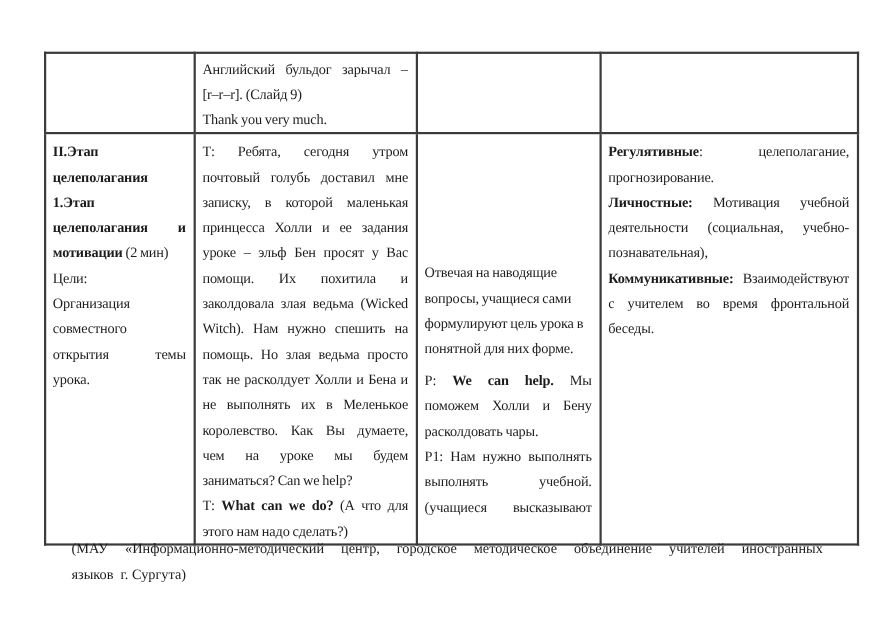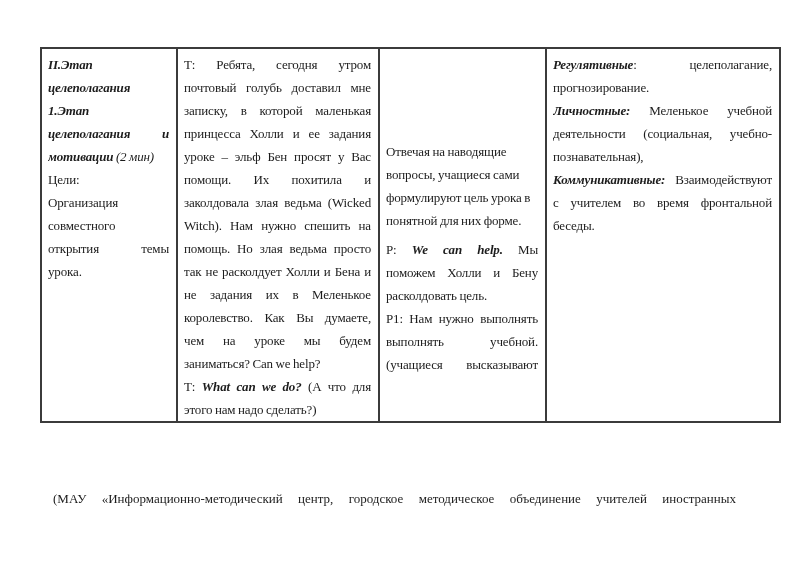--- a/index.html
+++ b/index.html
@@ -29,47 +29,57 @@
 
   .line {
     line-height: 23px;
     height: 23px;
     overflow: hidden;
     letter-spacing: -0.15px;
     word-spacing: -0.5px;
     white-space: normal;
   }
   .jst { text-align: justify; text-align-last: justify; }
-  .b { font-weight: bold; font-style: italic; }
-  .i { font-style: italic; }
+  .b { font-weight: bold; }
+  .i { }
   .u { }
 
-  .col3-offset { margin-top: 87px; }
+  .col3-offset { margin-top: 110px; }
   .gap-top { margin-top: 6px; }
 
   .footer {
     position: absolute;
-    left: 53px; top: 487px;
+    left: 65px; top: 487px;
     width: 683px;
   }
   .footer .line { letter-spacing: 0; word-spacing: 0; }
   .f1 { text-align: justify; text-align-last: justify; }
 </style>
 </head>
 <body>
 
 <div class="table-wrap">
   <table class="doc">
     <colgroup>
       <col style="width:136px">
       <col style="width:202px">
       <col style="width:167px">
       <col style="width:234px">
     </colgroup>
     <tbody>
+      <tr class="row1">
+        <td></td>
+        <td>
+          <div class="line jst">Английский бульдог зарычал –</div>
+          <div class="line">[r–r–r]. (Слайд 9)</div>
+          <div class="line">Thank you very much.</div>
+        </td>
+        <td></td>
+        <td></td>
+      </tr>
       <tr class="row2">
         <td>
           <div class="line b">II.Этап</div>
           <div class="line b">целеполагания</div>
           <div class="line b">1.Этап</div>
           <div class="line b jst">целеполагания и</div>
           <div class="line"><span class="b">мотивации</span><span class="i"> (2 мин)</span></div>
           <div class="line"><span class="u">Цели:</span></div>
           <div class="line">Организация</div>
           <div class="line">совместного</div>
@@ -80,51 +90,52 @@
           <div class="line jst">Т: Ребята, сегодня утром</div>
           <div class="line jst">почтовый голубь доставил мне</div>
           <div class="line jst">записку, в которой маленькая</div>
           <div class="line jst">принцесса Холли и ее задания</div>
           <div class="line jst">уроке – эльф Бен просят у Вас</div>
           <div class="line jst">помощи. Их похитила и</div>
           <div class="line jst">заколдовала злая ведьма (Wicked</div>
           <div class="line jst">Witch). Нам нужно спешить на</div>
           <div class="line jst">помощь. Но злая ведьма просто</div>
           <div class="line jst">так не расколдует Холли и Бена и</div>
-          <div class="line jst">не задания их в Меленькое</div>
+          <div class="line jst">не выполнять их в Меленькое</div>
           <div class="line jst">королевство. Как Вы думаете,</div>
           <div class="line jst">чем на уроке мы будем</div>
           <div class="line">заниматься? Can we help?</div>
           <div class="line jst"><span>Т: </span><span class="b">What can we do?</span><span> (А что для</span></div>
           <div class="line">этого нам надо сделать?)</div>
         </td>
         <td>
           <div class="col3-offset">
             <div class="line">Отвечая на наводящие</div>
             <div class="line">вопросы, учащиеся сами</div>
             <div class="line">формулируют цель урока в</div>
             <div class="line">понятной для них форме.</div>
             <div class="line jst gap-top"><span>P: </span><span class="b">We can help.</span><span> Мы</span></div>
             <div class="line jst">поможем Холли и Бену</div>
-            <div class="line">расколдовать цель.</div>
+            <div class="line">расколдовать чары.</div>
             <div class="line jst">P1: Нам нужно выполнять</div>
             <div class="line jst">выполнять учебной.</div>
             <div class="line jst">(учащиеся высказывают</div>
           </div>
         </td>
         <td>
           <div class="line jst"><span class="b">Регулятивные</span><span>: целеполагание,</span></div>
           <div class="line">прогнозирование.</div>
-          <div class="line jst"><span class="b">Личностные:</span><span> Меленькое учебной</span></div>
+          <div class="line jst"><span class="b">Личностные:</span><span> Мотивация учебной</span></div>
           <div class="line jst">деятельности (социальная, учебно-</div>
           <div class="line">познавательная),</div>
           <div class="line jst"><span class="b">Коммуникативные:</span><span> Взаимодействуют</span></div>
           <div class="line jst">с учителем во время фронтальной</div>
           <div class="line">беседы.</div>
         </td>
       </tr>
     </tbody>
   </table>
 </div>
 
 <div class="footer">
   <div class="line f1">(МАУ «Информационно-методический центр, городское методическое объединение учителей иностранных</div>
+  <div class="line">языков &nbsp;г. Сургута)</div>
 </div>
 
 </body></html>

